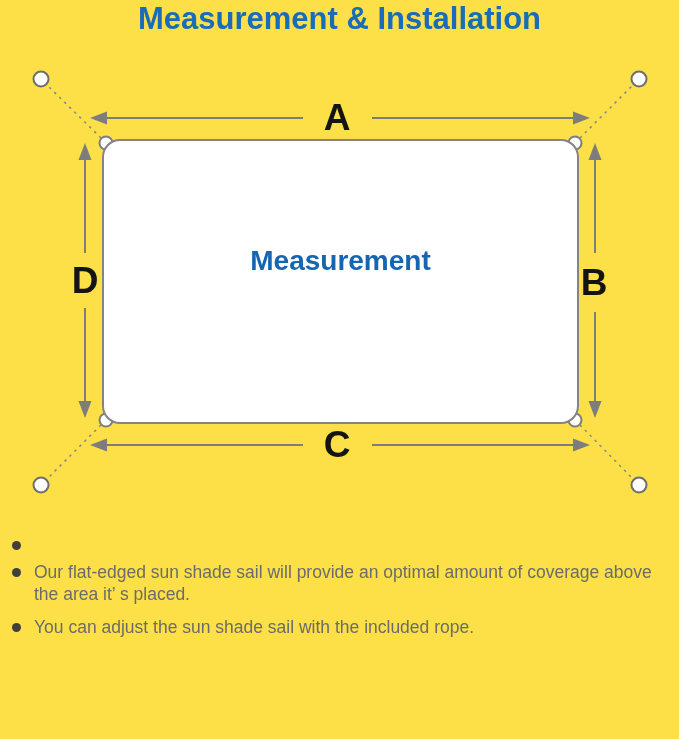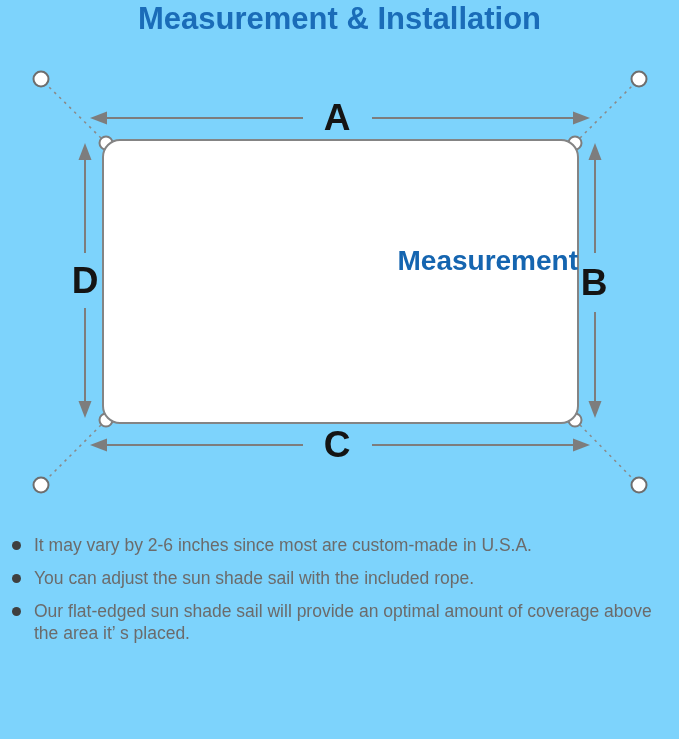--- a/index.html
+++ b/index.html
@@ -1,20 +1,20 @@
 <!DOCTYPE html>
 <html><head>
 <meta charset="utf-8">
 <style>
   html, body { margin: 0; padding: 0; background: #ffffff; }
   .page {
     position: relative;
     width: 679px;
     height: 739px;
-    background: #7dd3fc;
+    background: #fde047;
     font-family: "Liberation Sans", sans-serif;
     overflow: hidden;
   }
   .title {
     position: absolute;
     top: 1px; left: 0; right: 0;
     margin: 0;
     text-align: center;
     font-size: 31px;
     font-weight: 700;
@@ -40,21 +40,20 @@
     left: 103px;
     width: 475px;
     top: 245px;
     text-align: center;
   }
   .center-title {
     font-size: 28px;
     font-weight: 700;
     color: #1565b0;
     margin-bottom: 8px;
-    text-align: right;
   }
   .center-subtitle {
     font-size: 16px;
     color: #1565b0;
   }
   .notes {
     position: absolute;
     left: 10px;
     top: 534px;
     width: 662px;
@@ -148,25 +147,24 @@
   <div class="dim-label label-c">C</div>
   <div class="dim-label label-d">D</div>
 
   <div class="center-text">
     <div class="center-title">Measurement</div>
   </div>
 
   <ul class="notes">
     <li>
       <span class="dot"></span>
-      <span class="note-text">It may vary by 2-6 inches since most are custom-made in U.S.A.</span>
+    </li>
+    <li>
+      <span class="dot"></span>
+      <span class="note-text">Our flat-edged sun shade sail will provide an optimal amount of coverage above the area it’ s placed.</span>
     </li>
     <li>
       <span class="dot"></span>
       <span class="note-text">You can adjust the sun shade sail with the included rope.</span>
-    </li>
-    <li>
-      <span class="dot"></span>
-      <span class="note-text">Our flat-edged sun shade sail will provide an optimal amount of coverage above the area it’ s placed.</span>
     </li>
   </ul>
 
 </div>
 
 </body></html>

